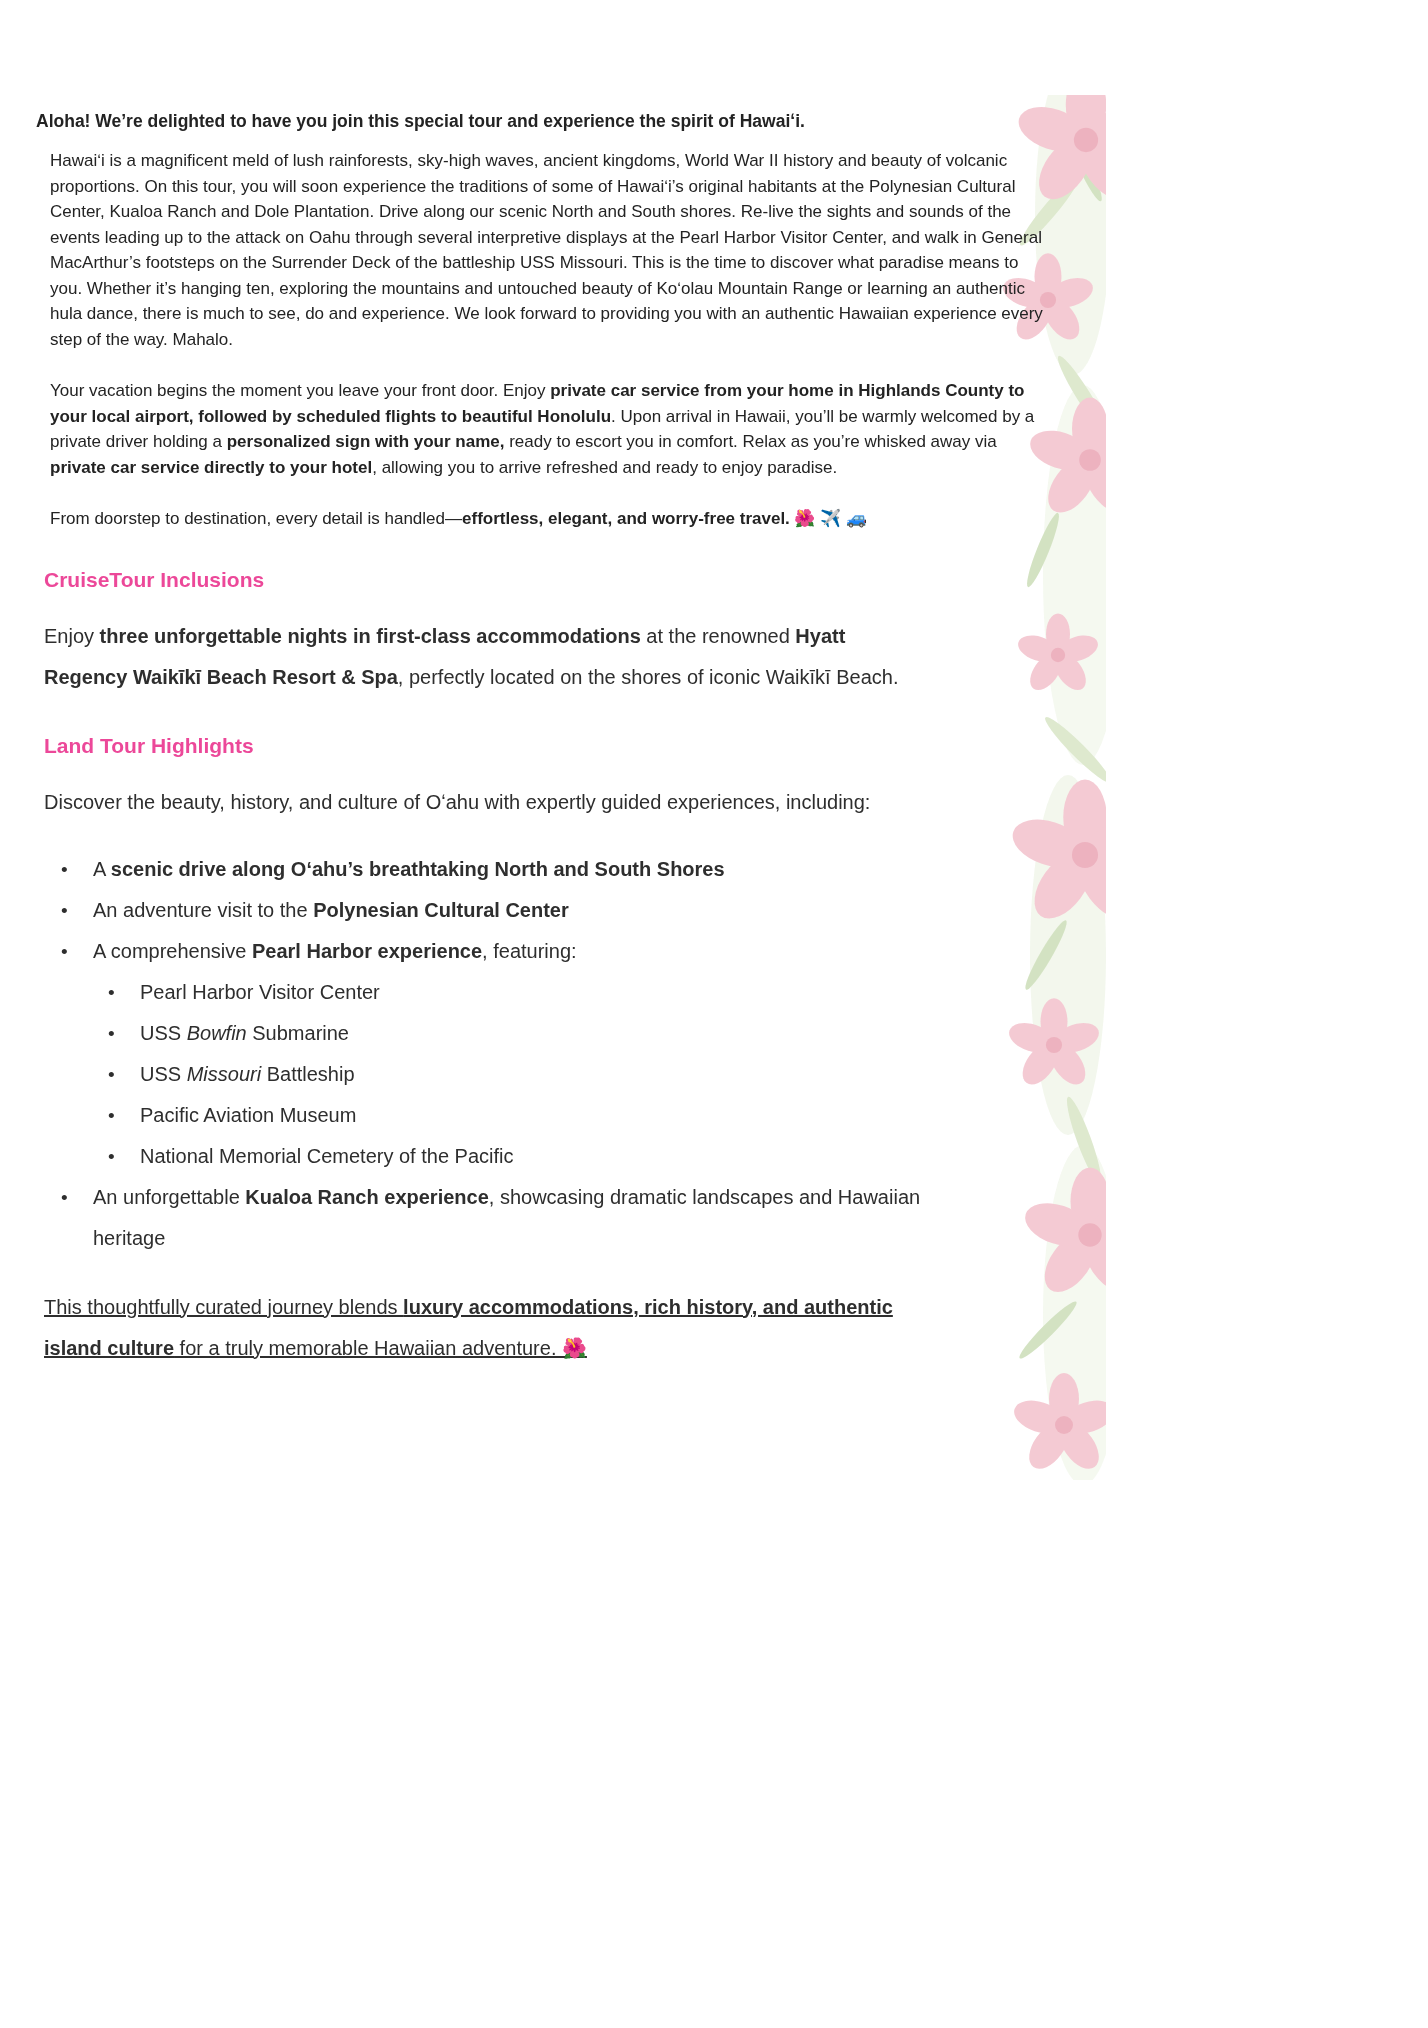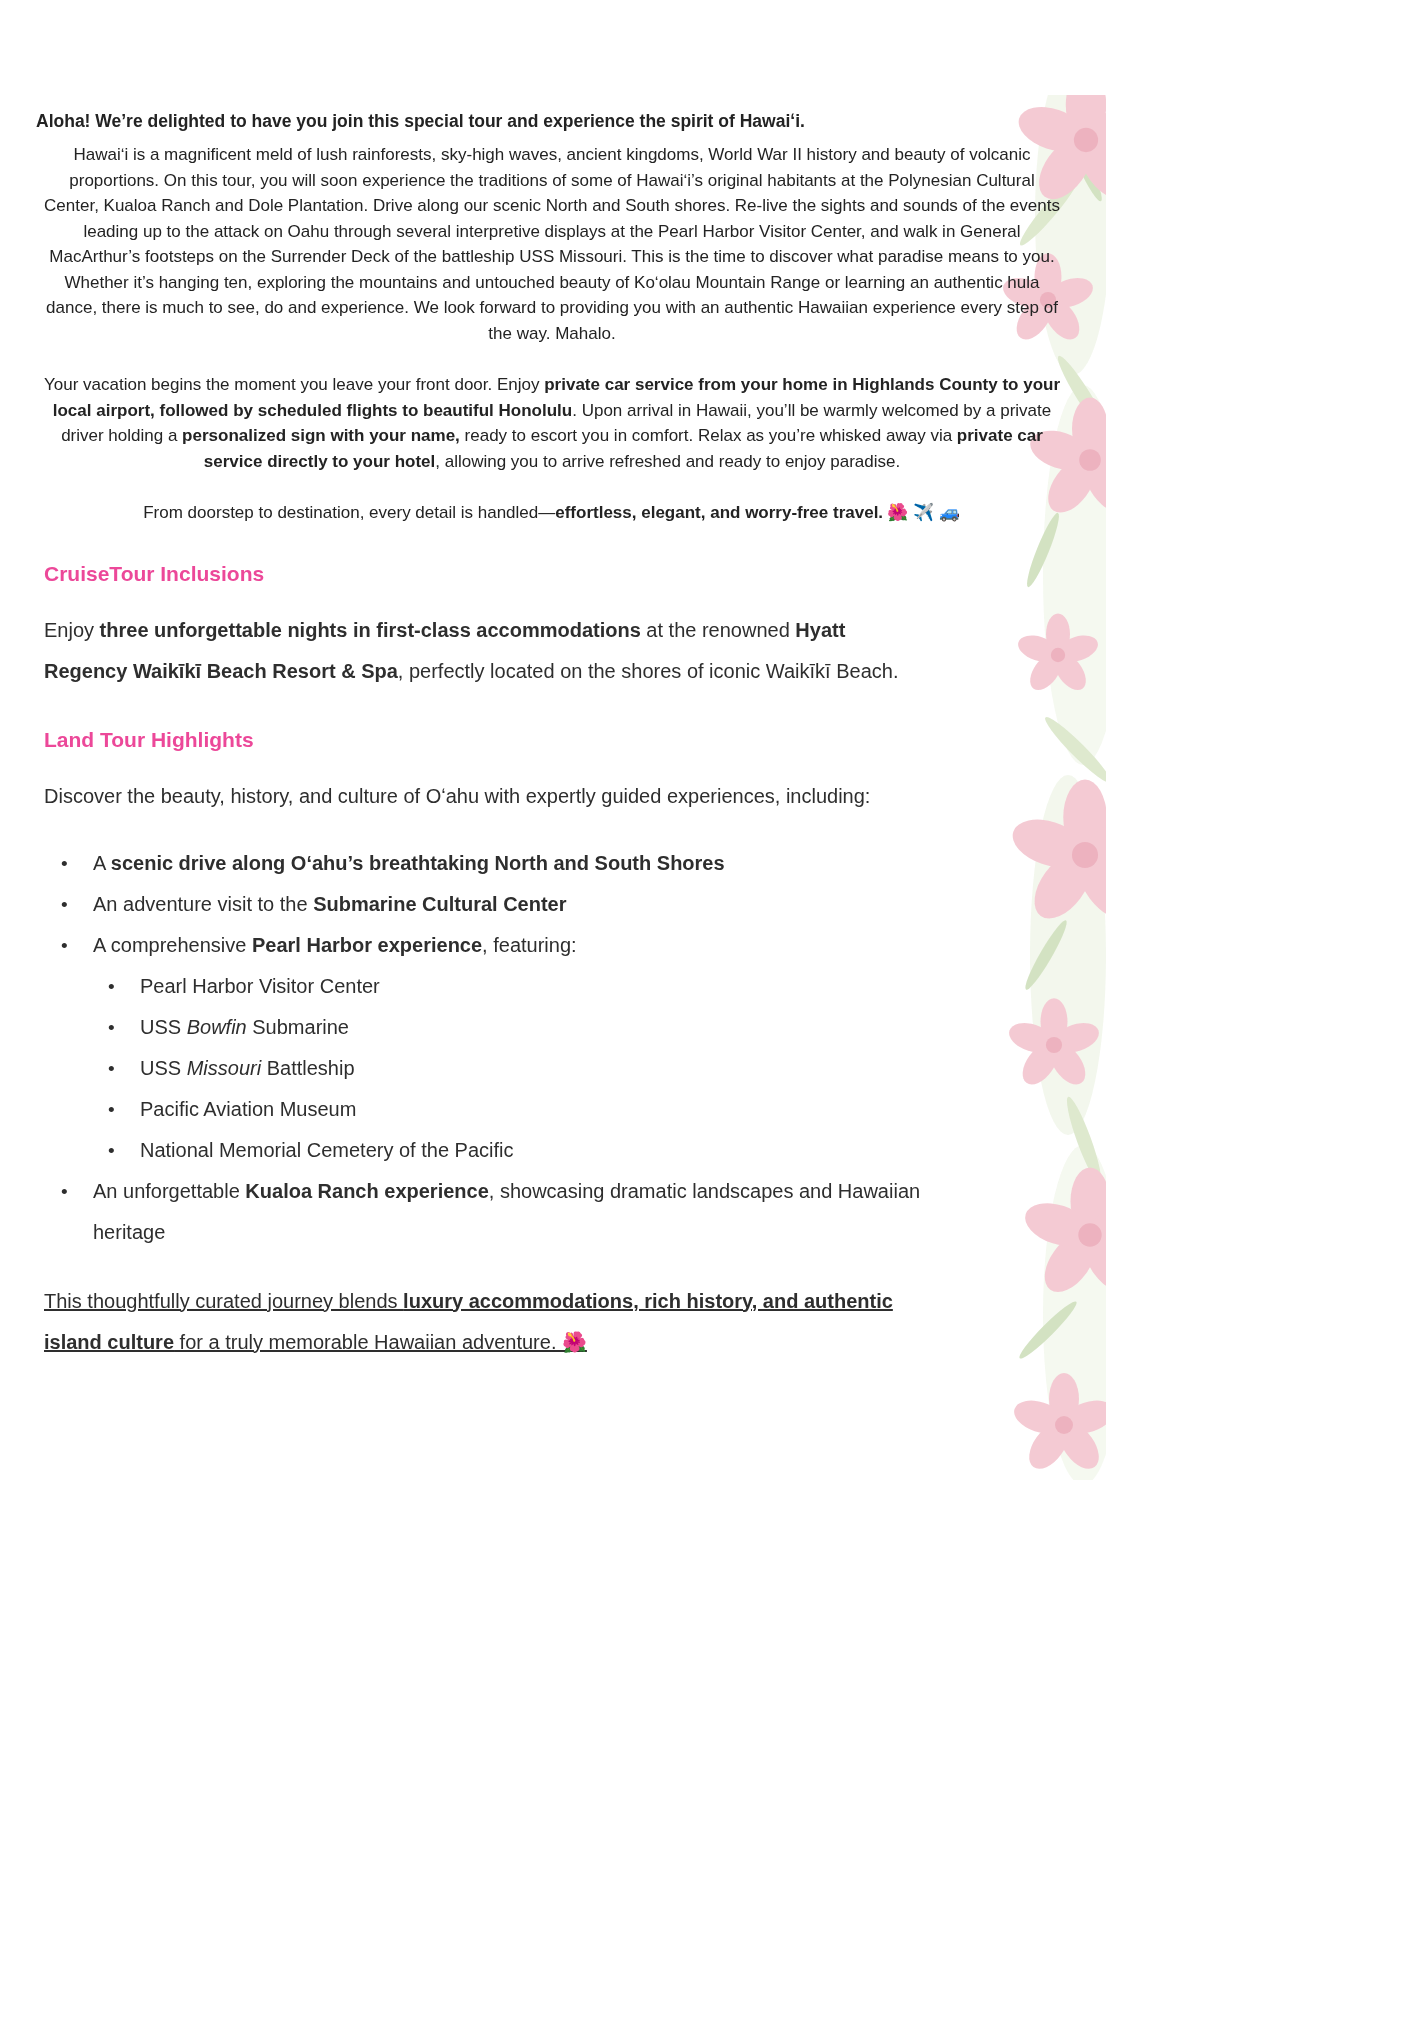--- a/index.html
+++ b/index.html
@@ -21,21 +21,21 @@
     height: 1385px;
     opacity: 0.8;
     pointer-events: none;
   }
   .content {
     position: absolute;
     left: 36px;
     top: 108px;
     width: 1032px;
   }
-  .p-sm { font-size: 17px; line-height: 25.5px; margin: 8px; text-align: center; }
+  .p-sm { font-size: 17px; line-height: 25.5px; margin: 14px; }
   .intro-head { font-weight: 700; font-size: 17.5px; line-height: 26px; margin: 0; }
   .mt-26 { margin-top: 26px; }
   .lower { margin-left: 8px; width: 890px; }
   .h2 {
     font-weight: 700;
     font-size: 21px;
     line-height: 28px;
     margin: 34px 0 0 0;
     color: #ec4899;
   }
@@ -131,21 +131,21 @@
       <p class="p-lg rich"><span>Enjoy </span><span style="font-weight: 700;">three unforgettable nights in first-class accommodations</span><span> at the renowned </span><span style="font-weight: 700;">Hyatt Regency Waikīkī Beach Resort &amp; Spa</span><span>, perfectly located on the shores of iconic Waikīkī Beach.</span></p>
 
       <h2 class="h2">Land Tour Highlights</h2>
       <p class="p-lg">Discover the beauty, history, and culture of Oʻahu with expertly guided experiences, including:</p>
 
       <ul class="lvl1">
         <li>
           <span class="rich"><span>A </span><span style="font-weight: 700;">scenic drive along Oʻahu’s breathtaking North and South Shores</span></span>
         </li>
         <li>
-          <span class="rich"><span>An adventure visit to the </span><span style="font-weight: 700;">Submarine Cultural Center</span></span>
+          <span class="rich"><span>An adventure visit to the </span><span style="font-weight: 700;">Polynesian Cultural Center</span></span>
         </li>
         <li>
           <span class="rich"><span>A comprehensive </span><span style="font-weight: 700;">Pearl Harbor experience</span><span>, featuring:</span></span>
           <ul class="lvl2">
             <li>
               <span class="rich"><span>Pearl Harbor Visitor Center</span></span>
             </li>
             <li>
               <span class="rich"><span>USS </span><span style="font-style: italic;">Bowfin</span><span> Submarine</span></span>
             </li>

